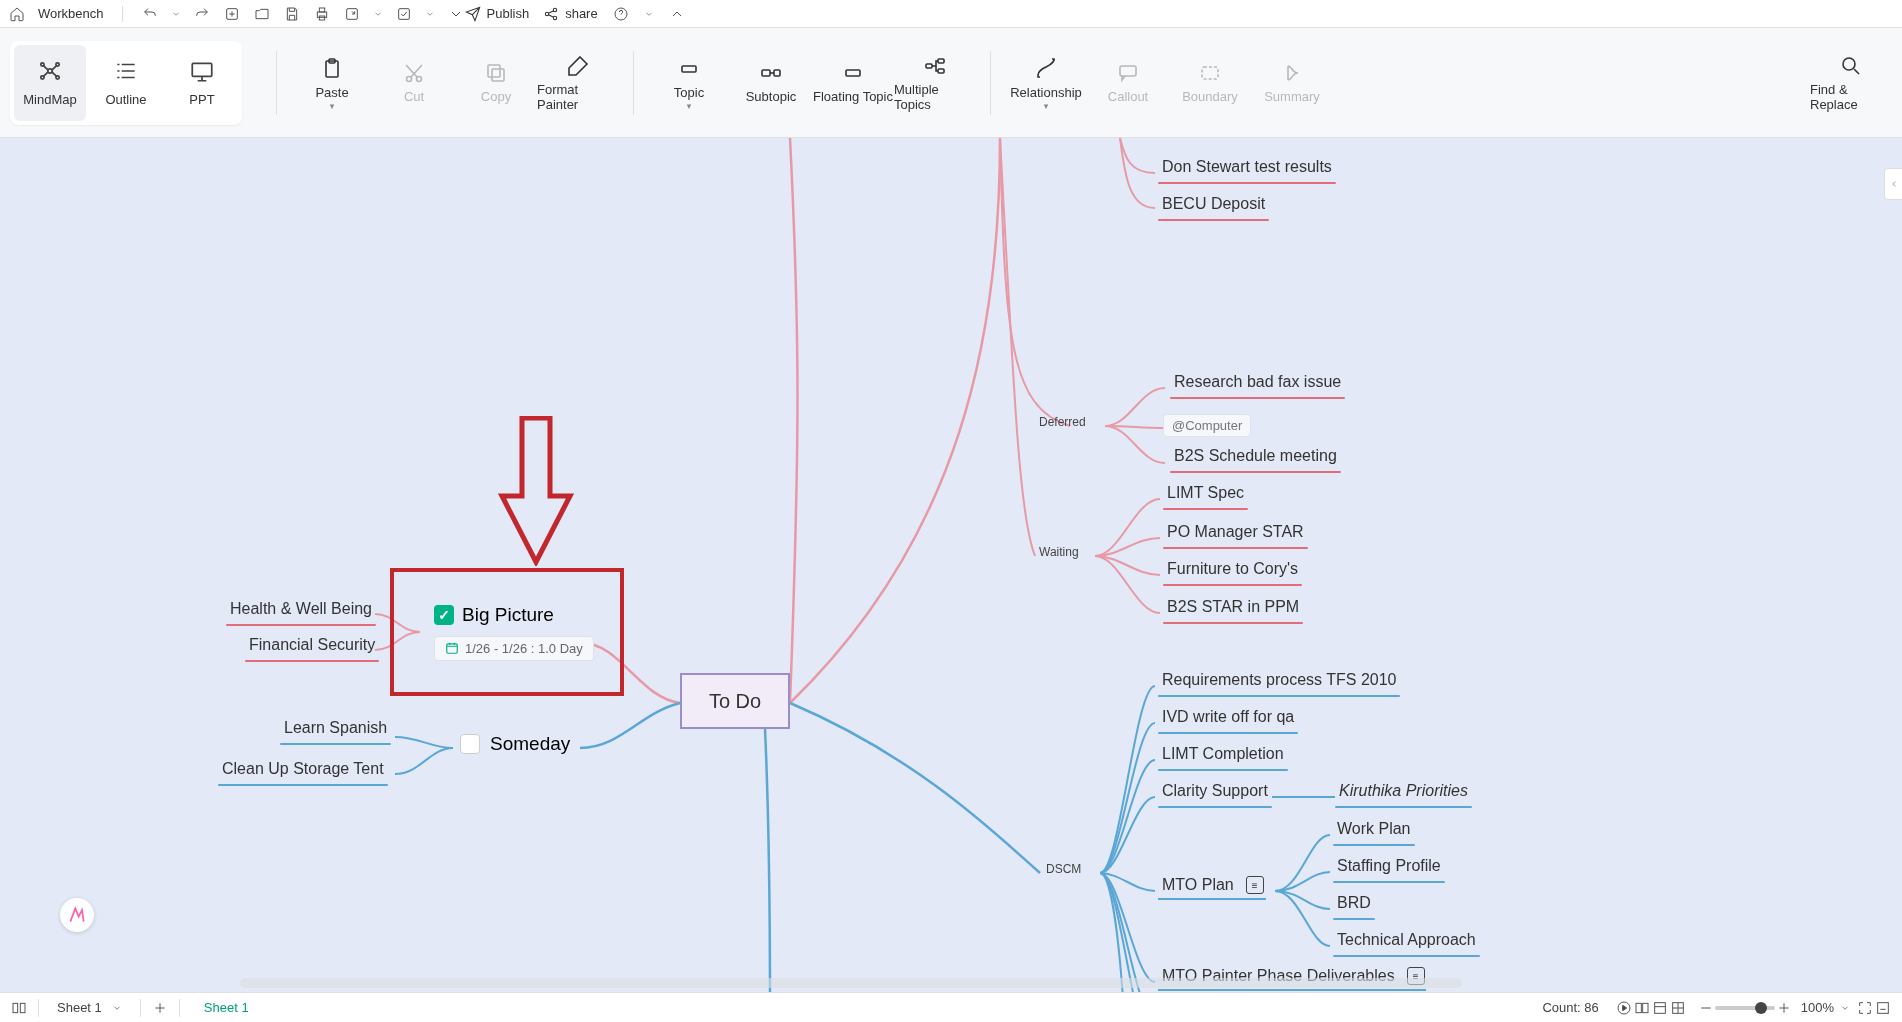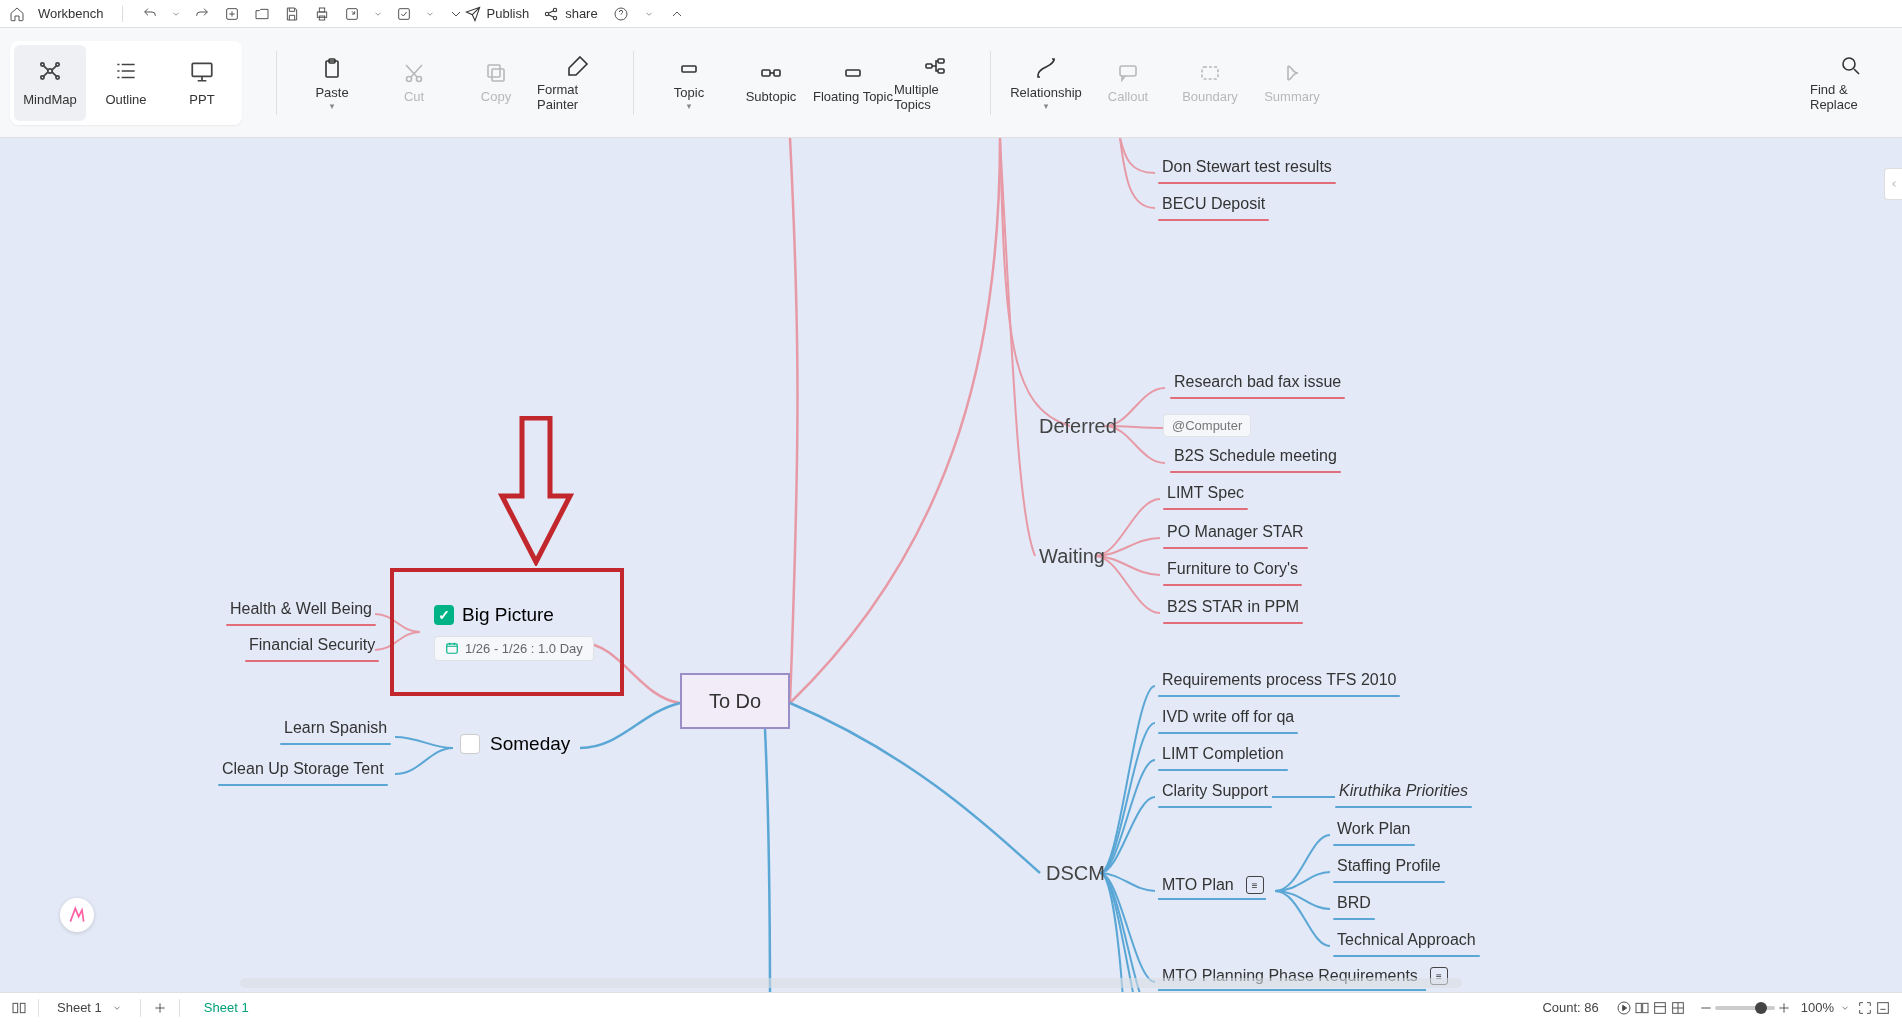--- a/index.html
+++ b/index.html
@@ -38,21 +38,21 @@
 .uline.blue { background: #5aa7d6; }
 .central { position: absolute; left: 680px; top: 535px; width: 110px; height: 56px; border: 2px solid #9a8ec7; background: #f1ecf8; display: flex; align-items: center; justify-content: center; font-size: 20px; color: #333; }
 .big-picture-box { position: absolute; left: 390px; top: 430px; width: 234px; height: 128px; border: 4px solid #c1272d; display:flex;flex-direction:column;align-items:flex-start;justify-content:center;padding-left:40px;gap:10px;}
 .arrowdown { position: absolute; left: 498px; top: 278px; }
 .checkbox-green { width:20px;height:20px;background:#00b386;border-radius:4px;display:inline-flex;align-items:center;justify-content:center;color:#fff;font-size:14px;font-weight:bold;margin-right:8px; }
 .checkbox-empty { width:20px;height:20px;background:#fff;border:1px solid #ccc;border-radius:4px;display:inline-block;margin-right:10px; }
 .date-chip { background:#f5f7fa;border:1px solid #dfe3e8;border-radius:4px;padding:4px 10px;font-size:13px;color:#666;display:flex;align-items:center;gap:6px; }
 .date-chip svg{width:14px;height:14px;stroke:#00b386;fill:none;stroke-width:2;}
 .tag-chip { position:absolute; background:#f5f7fa;border:1px solid #e0e3e8;border-radius:4px;padding:3px 8px;font-size:13px;color:#777; }
 .note-icon{display:inline-flex;width:18px;height:18px;border:1.5px solid #444;border-radius:3px;align-items:center;justify-content:center;font-size:10px;margin-left:8px;}
-.branch-label{position:absolute;font-size:20px;color:#444;}
+.branch-label{position:absolute;font-size:12px;color:#444;}
 
 
 .links{position:absolute;inset:0;pointer-events:none;}
 
 
 .bottombar { height: 30px; border-top: 1px solid #e0e0e0; display: flex; align-items: center; padding: 0 10px; font-size: 13px; color: #444; background:#fff; }
 .sheet-tab { padding: 4px 14px; color:#00a07a; font-weight:500; }
 .bottombar .sep{width:1px;height:18px;background:#e0e0e0;margin:0 10px;}
 .slider{width:60px;height:4px;background:#ccc;border-radius:2px;position:relative;}
 .slider .thumb{position:absolute;right:8px;top:-4px;width:12px;height:12px;border-radius:50%;background:#444;}
@@ -468,21 +468,21 @@
     </div>
   <div class="node" style="left:1333px;top:754px;">
       <div class="label">BRD</div>
       <div class="uline blue"></div>
     </div>
   <div class="node" style="left:1333px;top:791px;">
       <div class="label">Technical Approach</div>
       <div class="uline blue"></div>
     </div>
   <div class="node" style="left:1158px;top:827px;display:flex;align-items:center;">
-      <div class="label">MTO Planning Phase Requirements</div>
+      <div class="label">MTO Painter Phase Deliverables</div>
       <span class="note-icon">≡</span>
     </div>
   <div style="position:absolute;left:1158px;top:851px;height:2px;width:268px;background:#5aa7d6"></div>
 
   <div class="logo-badge">
       <svg width="20" height="20" viewBox="0 0 24 24">
         <path d="M4 20L10 4l4 10L18 6l2 14" stroke="#ff5fa2" stroke-width="2" fill="none"></path>
       </svg>
     </div>
   <div class="hscroll"></div>

